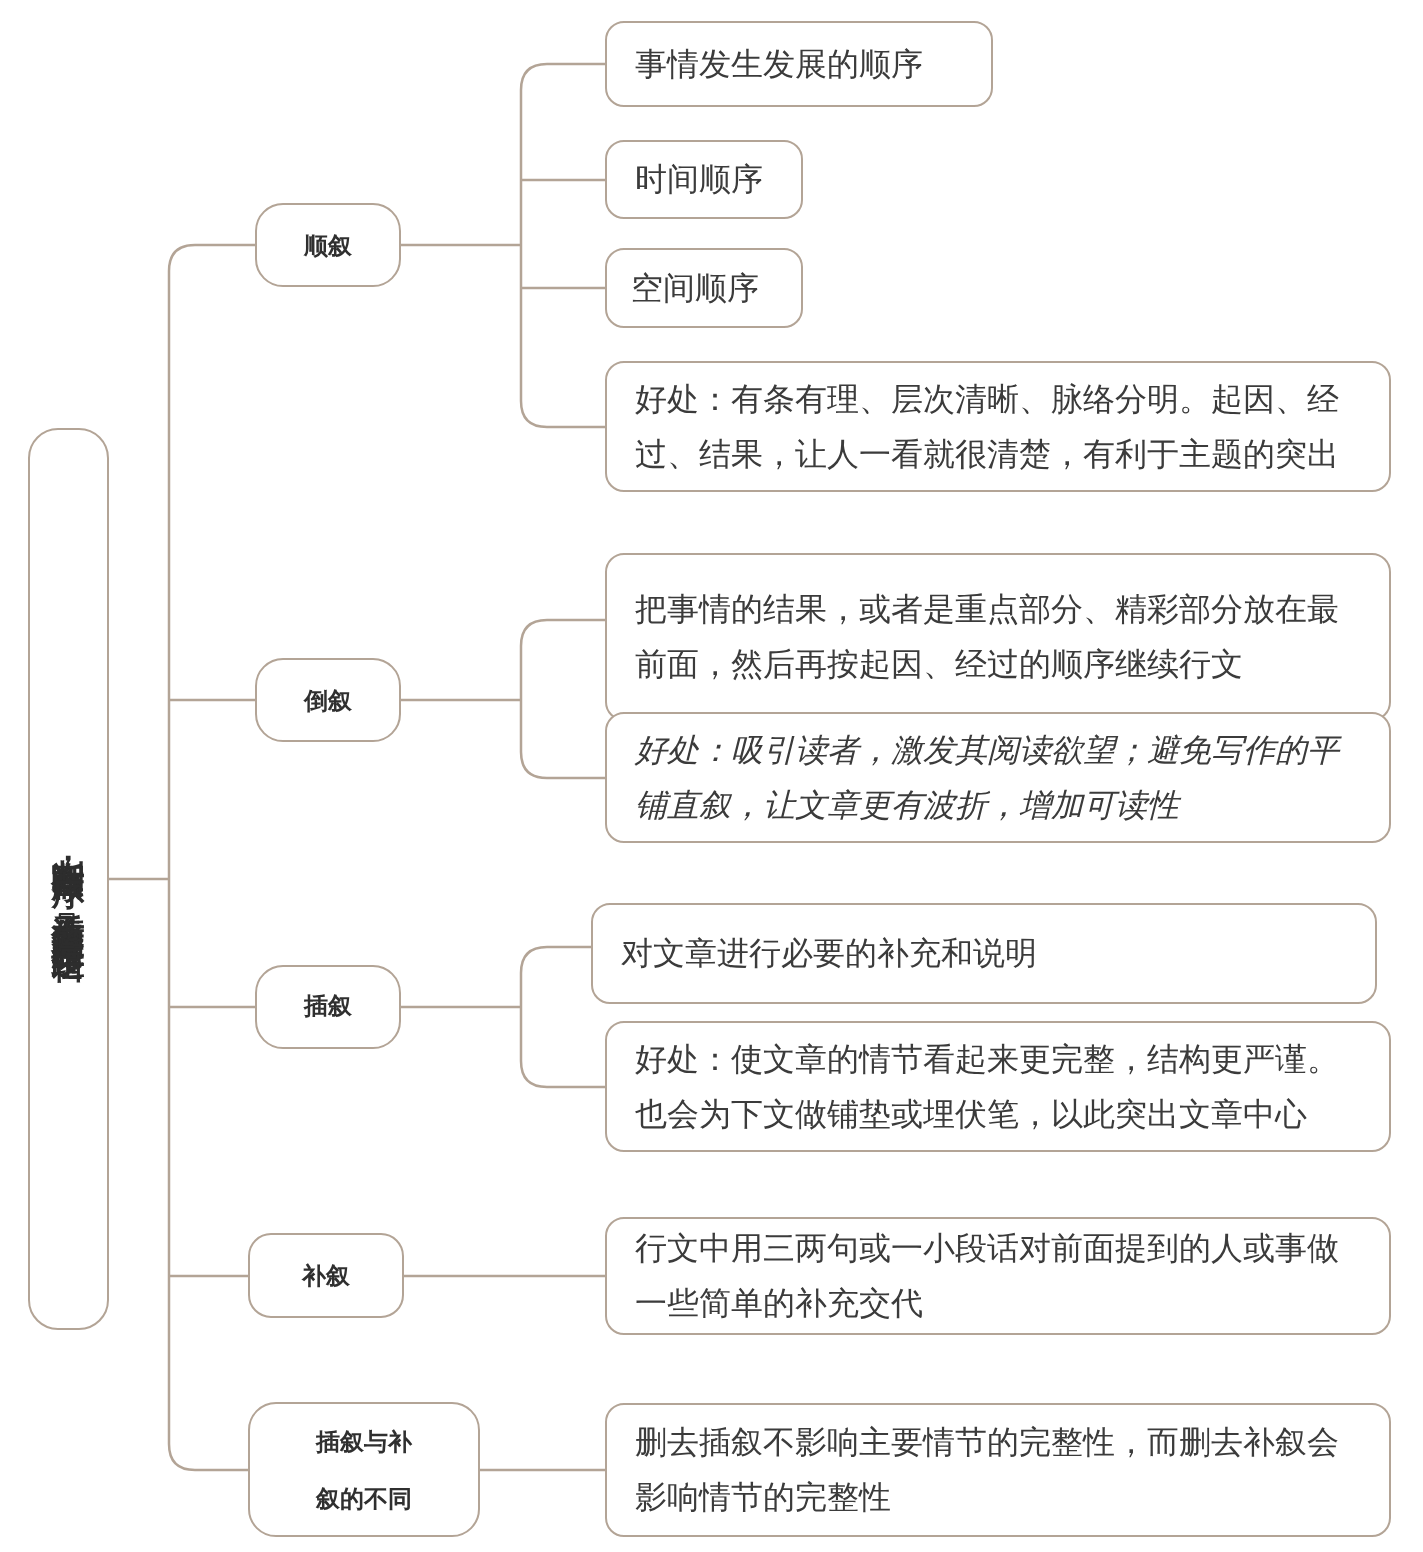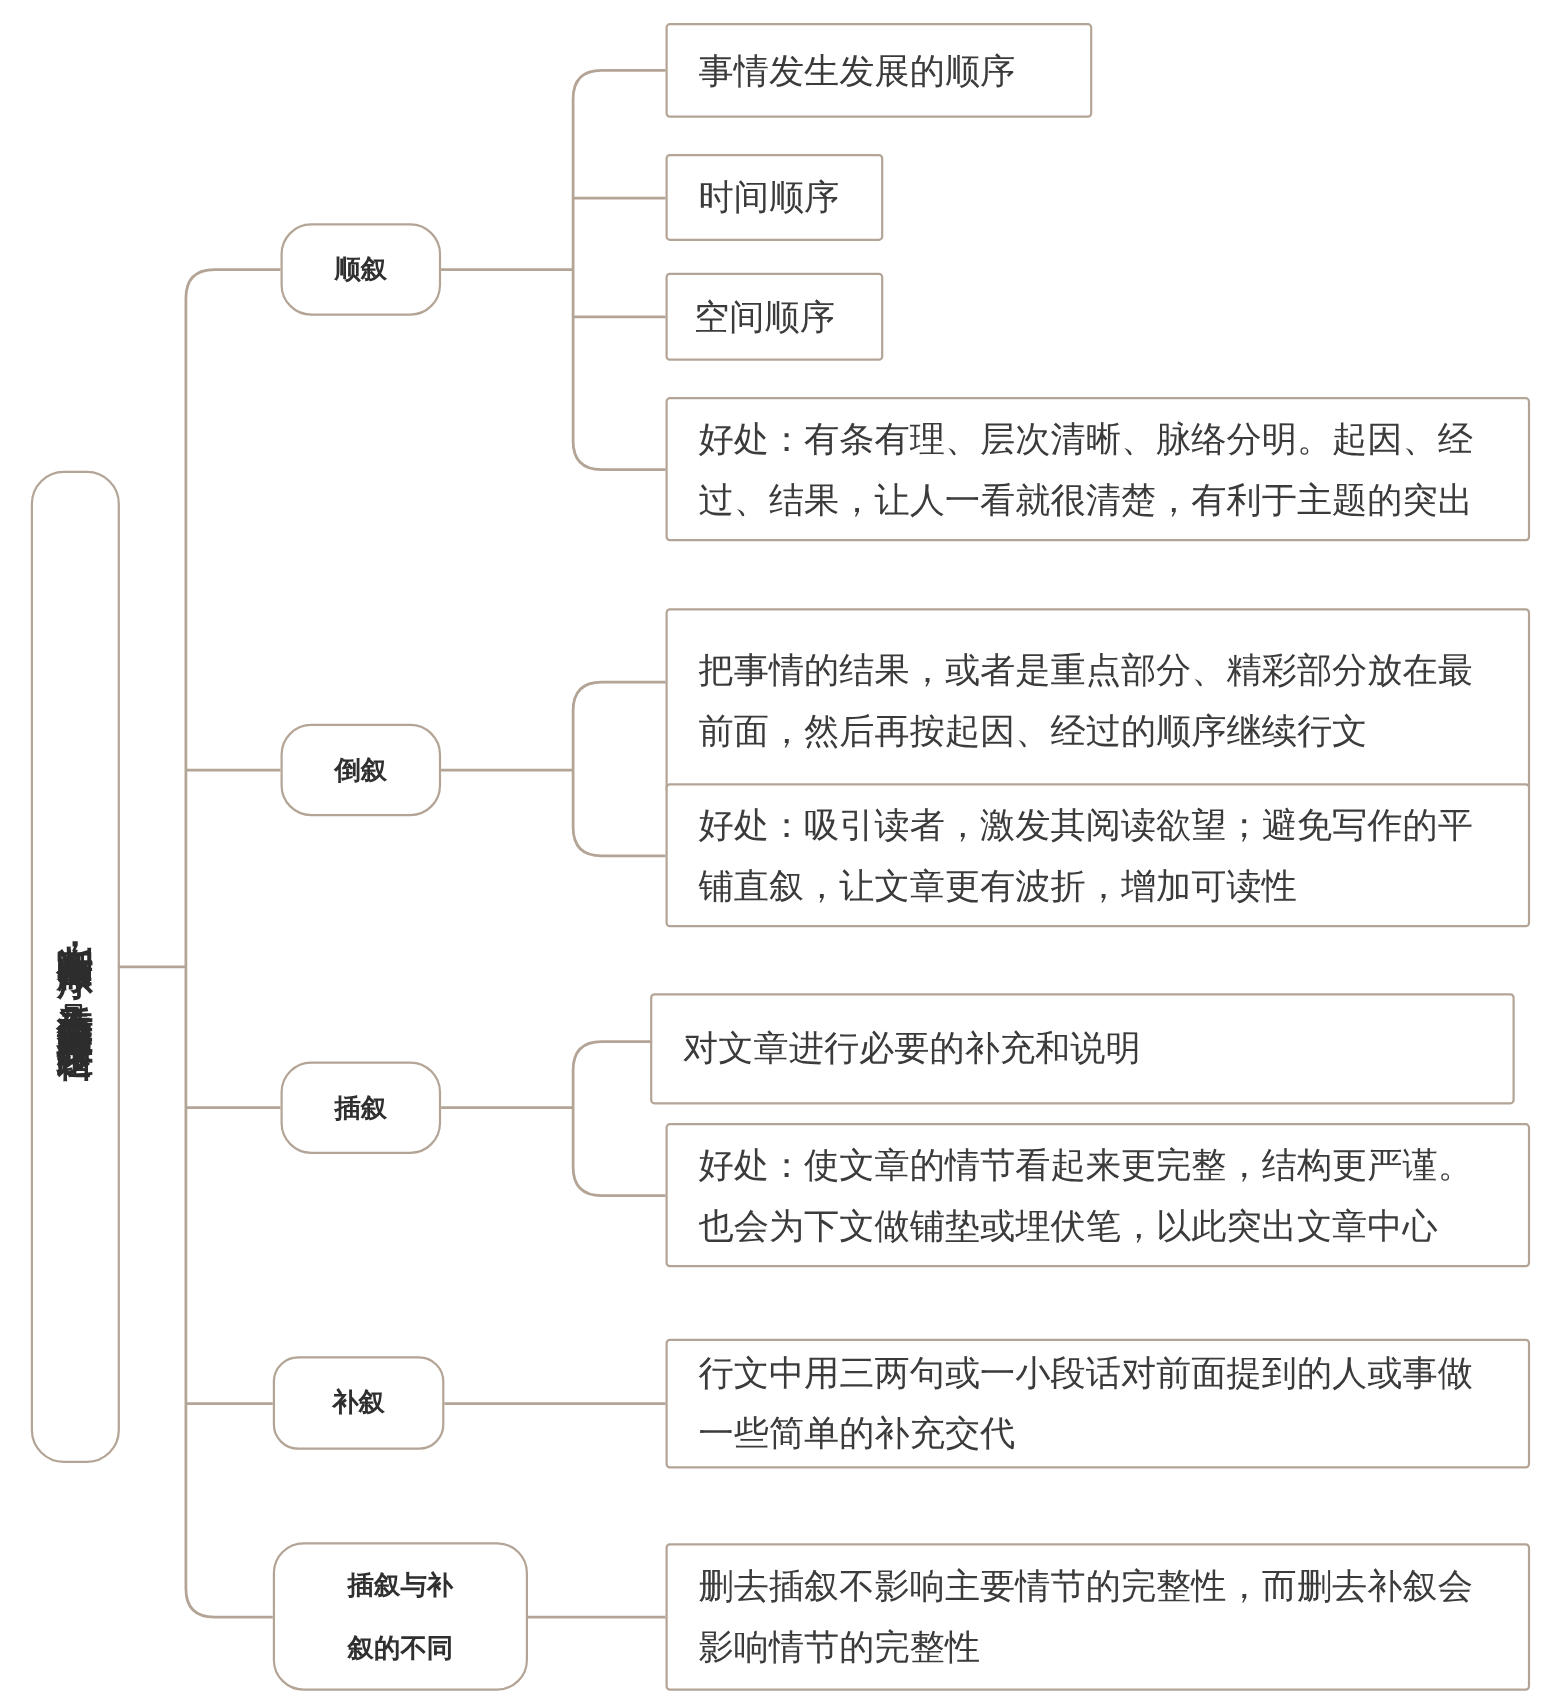--- a/index.html
+++ b/index.html
@@ -43,21 +43,21 @@
     border-radius: 28px;
     justify-content: center;
     font-size: 24px;
     font-weight: 600;
     color: #2f2f2f;
     text-align: center;
     white-space: pre-line;
     line-height: 57px;
   }
   .leaf {
-    border-radius: 4px;
+    border-radius: 19px;
     justify-content: flex-start;
     padding: 0 28px;
     font-size: 32px;
     font-weight: 400;
     color: #3b3b3b;
     white-space: pre-line;
     line-height: 55px;
     text-align: left;
   }
   .label { pointer-events: none; }
@@ -90,21 +90,21 @@
 <div class="node root" style="left:28px; top:428px; width:81px; height:902px;">
   <span class="label">判断写作顺序，看清作者的『排兵布阵』逻辑</span>
 </div>
 
 <div class="node branch" style="left:255px; top:203px; width:146px; height:84px;">
   <span class="label">顺叙</span>
 </div>
 <div class="node branch" style="left:255px; top:658px; width:146px; height:84px;">
   <span class="label">倒叙</span>
 </div>
-<div class="node branch" style="left:255px; top:965px; width:146px; height:84px;">
+<div class="node branch" style="left:255px; top:965px; width:146px; height:84px;font-family:Liberation Mono, monospace;">
   <span class="label">插叙</span>
 </div>
 <div class="node branch" style="left:248px; top:1233px; width:156px; height:85px;border-radius:23px;">
   <span class="label">补叙</span>
 </div>
 <div class="node branch" style="left:248px; top:1402px; width:232px; height:135px;">
   <span class="label">插叙与补
 叙的不同</span>
 </div>
 
@@ -119,21 +119,21 @@
 </div>
 <div class="node leaf" style="left:605px; top:361px; width:786px; height:131px;">
   <span class="label">好处：有条有理、层次清晰、脉络分明。起因、经
 过、结果，让人一看就很清楚，有利于主题的突出</span>
 </div>
 
 <div class="node leaf" style="left:605px; top:553px; width:786px; height:168px;">
   <span class="label">把事情的结果，或者是重点部分、精彩部分放在最
 前面，然后再按起因、经过的顺序继续行文</span>
 </div>
-<div class="node leaf" style="left:605px; top:712px; width:786px; height:131px;">
+<div class="node leaf" style="left:605px; top:712px; width:786px; height:131px;font-style:italic;">
   <span class="label">好处：吸引读者，激发其阅读欲望；避免写作的平
 铺直叙，让文章更有波折，增加可读性</span>
 </div>
 
 <div class="node leaf" style="left:591px; top:903px; width:786px; height:101px;">
   <span class="label">对文章进行必要的补充和说明</span>
 </div>
 <div class="node leaf" style="left:605px; top:1021px; width:786px; height:131px;">
   <span class="label">好处：使文章的情节看起来更完整，结构更严谨。
 也会为下文做铺垫或埋伏笔，以此突出文章中心</span>

